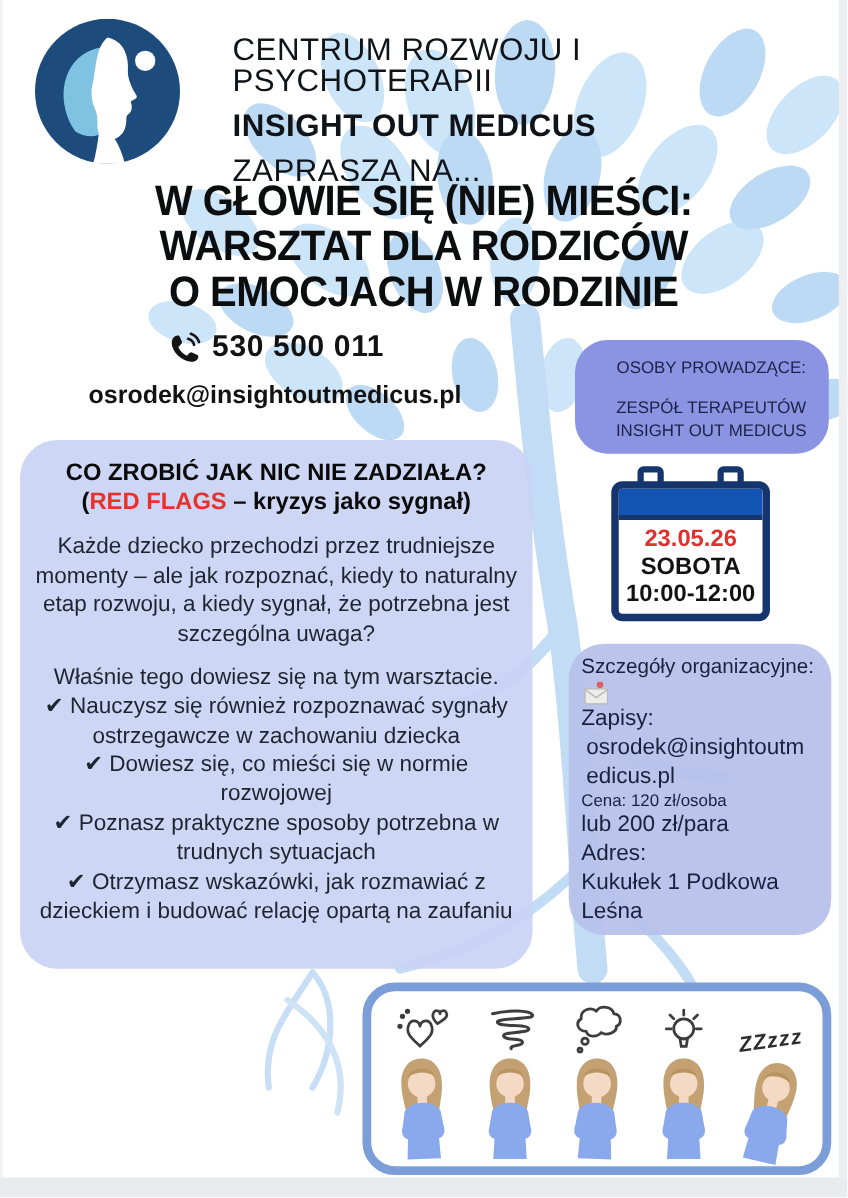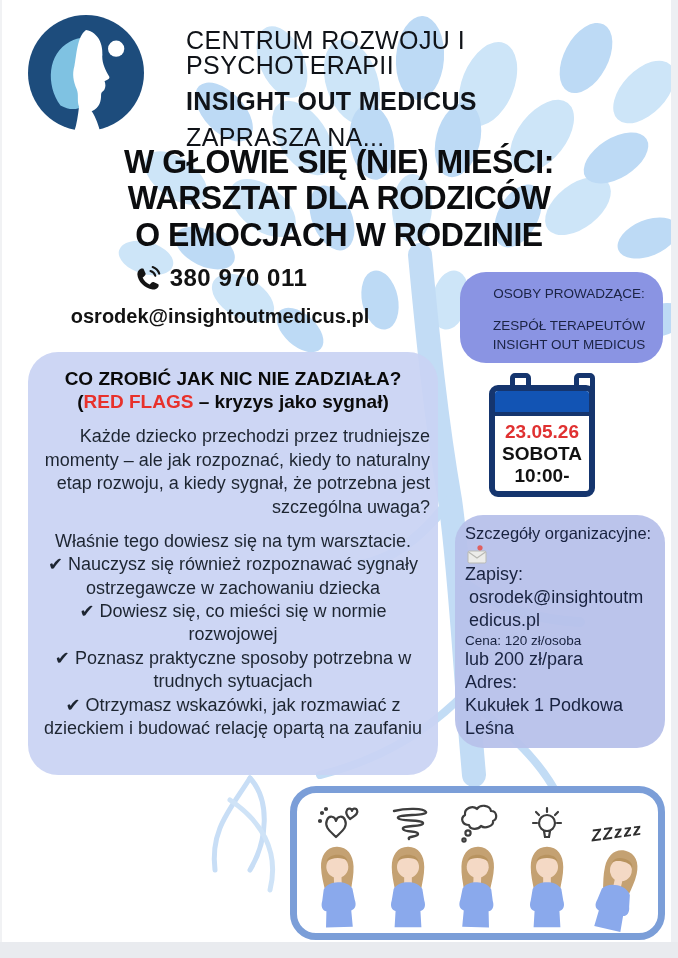--- a/index.html
+++ b/index.html
@@ -42,30 +42,30 @@
   .email{position:absolute;left:0;top:305px;width:440px;text-align:center;
          font-size:20px;font-weight:bold;color:#121212;}
 
   
   .presenters{position:absolute;left:460px;top:272px;width:203px;height:91px;
               background:var(--periwinkle-dark);border-radius:26px;text-align:center;
               color:#1b2344;font-size:13.5px;line-height:1.4;padding-top:13px;padding-left:15px;}
   .presenters .gap{height:13px;}
 
   
-  .main-box{position:absolute;left:28px;top:352px;width:410px;height:423px;
+  .main-box{position:absolute;left:16px;top:352px;width:410px;height:423px;
             background:rgba(201,211,243,.93);border-radius:30px;text-align:center;
             padding:15px 8px;color:var(--body-ink);}
   .box-h{font-size:19px;font-weight:bold;color:#0a0a0a;line-height:1.22;}
   .box-h .red{color:var(--accent-red);}
-  .para{margin-top:12px;font-size:18px;line-height:1.3;text-align:right;}
+  .para{margin-top:12px;font-size:18px;line-height:1.3;}
   .list{margin-top:11px;font-size:18px;line-height:1.3;}
 
   
-  .calendar{position:absolute;left:489px;top:373px;width:106px;height:124px;}
+  .calendar{position:absolute;left:489px;top:373px;width:127px;height:124px;}
   .cal-tab{position:absolute;top:0;width:21px;height:25px;background:#fff;
            border:5px solid var(--calendar-navy);border-radius:5px;}
   .cal-tab.t1{left:21px;} .cal-tab.t2{left:85px;}
   .cal-body{position:absolute;top:12px;left:0;right:0;bottom:0;background:#fff;
             border:6px solid var(--calendar-navy);border-radius:9px;overflow:hidden;}
   .cal-band{height:25px;background:var(--calendar-blue);border-bottom:4px solid var(--calendar-navy);}
   .cal-text{text-align:center;padding-top:5px;font-weight:bold;font-size:19px;line-height:1.15;color:#121212;}
   .cal-date{color:var(--date-red);}
 
   
@@ -160,21 +160,21 @@
       <div>WARSZTAT DLA RODZICÓW</div>
       <div>O EMOCJACH W RODZINIE</div>
     </div>
 
     <div class="phone-row">
       <svg width="28" height="28" viewBox="0 0 32 30">
         <path d="M5,11 C5,6 9,3 12,4.5 L14.5,10 C14.5,12 12,13.5 11,14.5 C12.5,18 15.5,21 19,22.5 C20,21.5 21.5,19 23.5,19.5 L29,22 C30.5,25 27,28.5 22.5,28 C13,26.5 5.5,19 5,11 Z" fill="#141414"></path>
         <path d="M20,7 A8,8 0 0 1 25.5,12.5" fill="none" stroke="#141414" stroke-width="2.4" stroke-linecap="round"></path>
         <path d="M22.5,2.5 A12,12 0 0 1 30,10" fill="none" stroke="#141414" stroke-width="2.4" stroke-linecap="round"></path>
       </svg>
-      <span class="phone-num">380 970 011</span>
+      <span class="phone-num">530 500 011</span>
     </div>
     <div class="email">osrodek@insightoutmedicus.pl</div>
 
     <div class="presenters">
       <div>OSOBY PROWADZĄCE:</div>
       <div class="gap"></div>
       <div>ZESPÓŁ TERAPEUTÓW</div>
       <div>INSIGHT OUT MEDICUS</div>
     </div>
 

